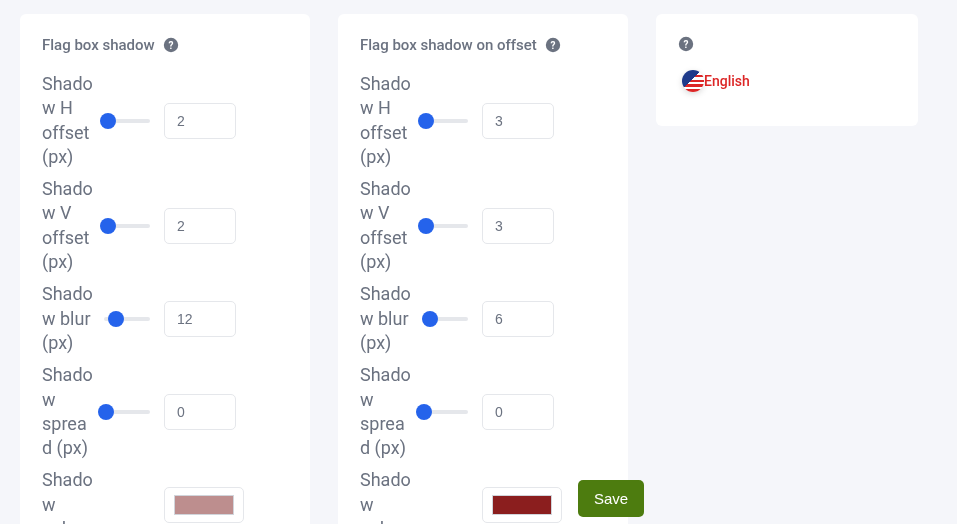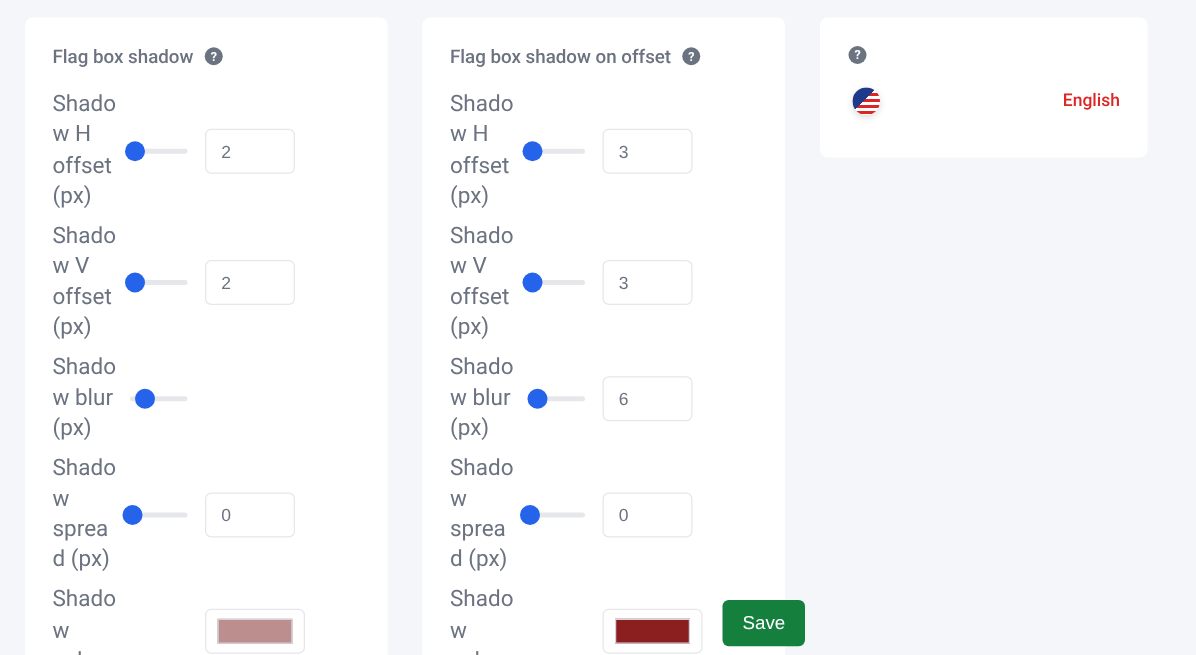--- a/index.html
+++ b/index.html
@@ -111,24 +111,22 @@
     height: 20px;
     border: 1px solid #d1d5db;
   }
   .card-preview {
     width: 262px;
     height: 112px;
   }
   .preview-body {
     display: flex;
     align-items: center;
-    gap: 10px;
     margin-top: 16px;
     margin-left: 4px;
-    justify-content: space-between;
   }
   .flag {
     width: 22px;
     height: 22px;
     border-radius: 50%;
     background:
       linear-gradient(135deg, #1e3a8a 0 45%, transparent 45%),
       repeating-linear-gradient(
         to bottom,
         #dc2626 0 2.4px,
@@ -138,21 +136,21 @@
   }
   .preview-label {
     font-size: 14px;
     color: #dc2626;
     font-weight: 500;
   }
   .save-btn {
     position: absolute;
     left: 578px;
     top: 480px;
-    background: #15803d;
+    background: #4d7c0f;
     color: #fff;
     border: none;
     border-radius: 5px;
     font-size: 15px;
     padding: 10px 16px;
     cursor: pointer;
   }
 </style>
 </head>
 <body>
@@ -190,20 +188,21 @@
       <input class="value-input" value="2" style="">
     </div>
 
     <div class="setting-row">
       <div class="setting-label">Shadow blur (px)</div>
       <div class="slider-wrap">
           <div class="slider-track">
             <div class="slider-thumb" style="left:12px"></div>
           </div>
         </div>
+      <input class="value-input" value="12" style="">
     </div>
 
     <div class="setting-row">
       <div class="setting-label">Shadow spread (px)</div>
       <div class="slider-wrap">
           <div class="slider-track">
             <div class="slider-thumb" style="left:2px"></div>
           </div>
         </div>
       <input class="value-input" value="0" style="">

